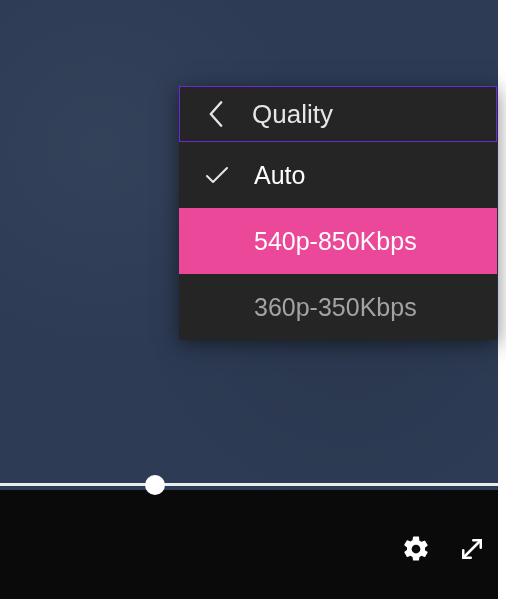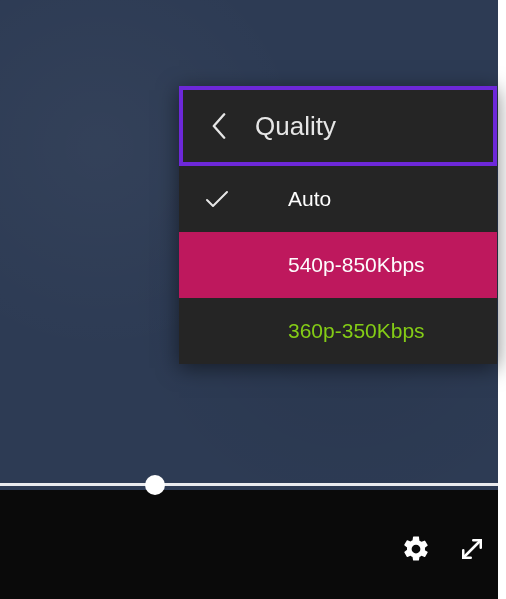--- a/index.html
+++ b/index.html
@@ -59,22 +59,22 @@
     .quality-menu {
       position: absolute;
       left: 179px; top: 86px;
       width: 318px;
       background: #252525;
       box-shadow: 0 4px 20px rgba(0,0,0,0.5);
     }
     .menu-header {
       display: flex;
       align-items: center;
-      height: 80px;
-      border: 4px solid #6d28d9;
+      height: 56px;
+      border: 1px solid #6d28d9;
       cursor: pointer;
     }
     .menu-header .back-icon {
       width: 72px;
       display: flex; justify-content: center; align-items: center;
       color: #e6e6e6;
     }
     .menu-header .title {
       font-size: 26px;
       color: #e6e6e6;
@@ -86,27 +86,26 @@
       align-items: center;
       height: 66px;
       cursor: pointer;
     }
     .menu-item .check-slot {
       width: 75px;
       display: flex; justify-content: center; align-items: center;
       color: #e6e6e6;
     }
     .menu-item .label {
-      font-size: 21px;
+      font-size: 25px;
       font-weight: 400;
-      margin-left: 34px;
     }
     .menu-item.bright .label { color: #fdfdfd; }
-    .menu-item.dim .label { color: #84cc16; }
-    .menu-item.hover { background: #be185d; }
+    .menu-item.dim .label { color: #a3a3a3; }
+    .menu-item.hover { background: #ec4899; }
     svg { display: block; }
   </style>
 </head>
 <body>
 
 <div class="frame">
 
   <div class="video-bg"></div>
 
   <div class="right-edge"></div>

